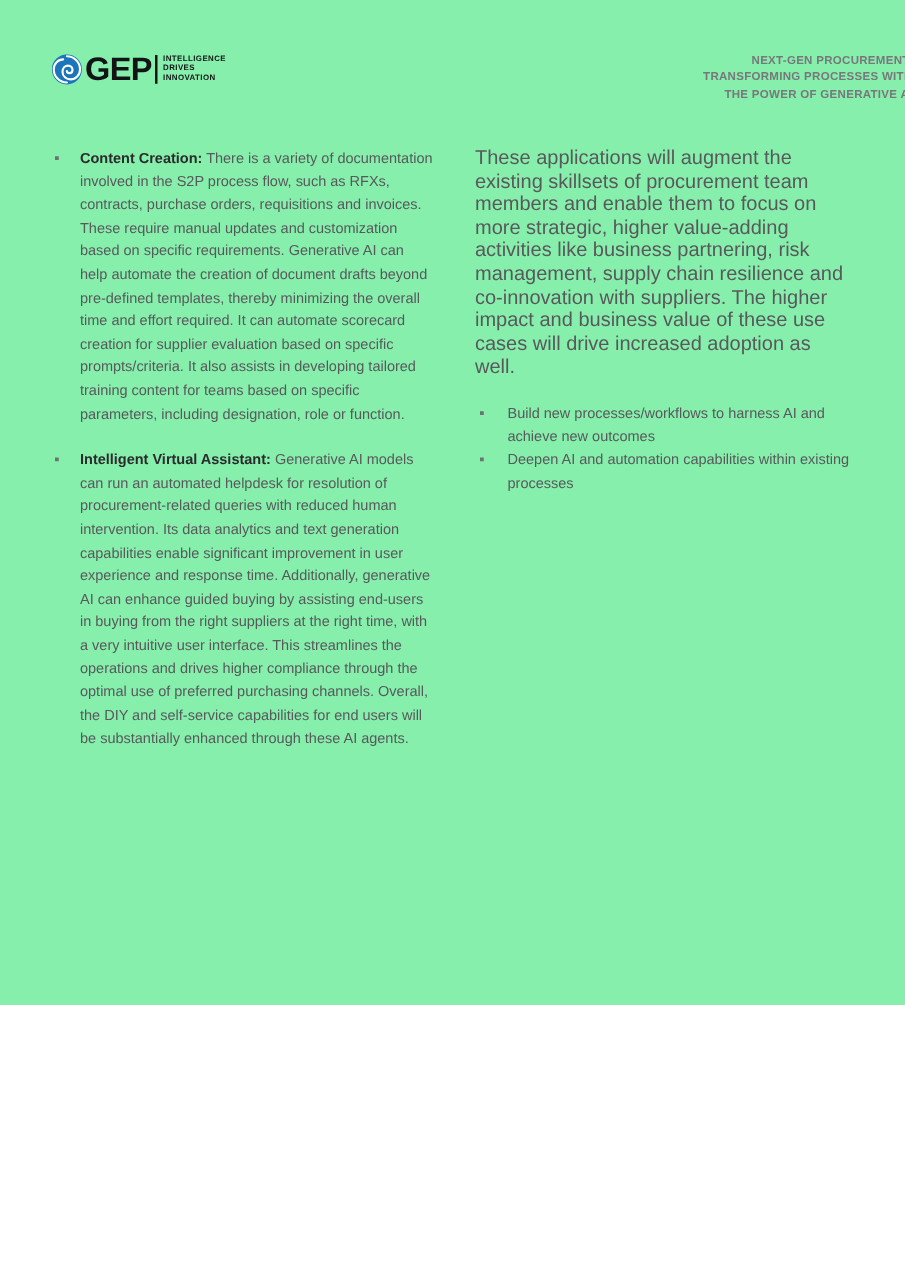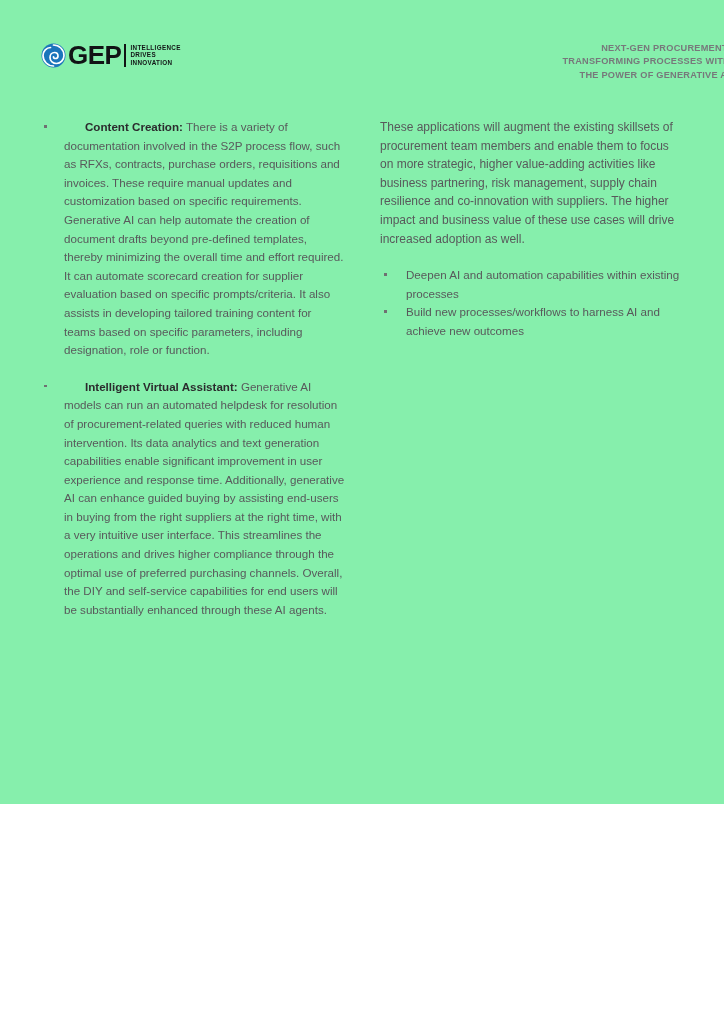--- a/index.html
+++ b/index.html
@@ -94,21 +94,21 @@
   }
   .col {
     position: absolute;
     top: 0;
   }
   .col-left  { left: 41px;  width: 305px; }
   .col-right { left: 380px; width: 302px; }
 
   .para {
     font-family: "Liberation Sans", sans-serif;
-    font-size: 12px;
+    font-size: 16px;
     line-height: 18.6px;
     color: #58595b;
     margin: 0 0 18px 0;
     text-align: left;
   }
   .para:last-child { margin-bottom: 0; }
 
   
   .bullet {
     position: relative;
@@ -127,21 +127,20 @@
   .bullet .btext {
     font-family: "Liberation Sans", sans-serif;
     font-size: 11.6px;
     line-height: 18.6px;
     color: #58595b;
     display: block;
   }
   .bullet .lead {
     font-weight: bold;
     color: #2b2b2d;
-    margin-left: 21px;
   }
 
   
   .bullet.sub { margin-bottom: 0; padding-left: 26px; }
   .bullet.sub .dot { left: 4px; }
   .sublist { margin: 0 0 18px 0; }
 
   
   .folio {
     position: absolute;
@@ -220,25 +219,25 @@
     </div>
 
     <div class="col col-right">
 
       <p class="para">These applications will augment the existing skillsets of procurement team members and enable them to focus on more strategic, higher value-adding activities like business partnering, risk management, supply chain resilience and co-innovation with suppliers. The higher impact and business value of these use cases will drive increased adoption as well.</p>
 
 
       <div class="sublist">
         <div class="bullet sub">
           <span class="dot"></span>
-          <span class="btext">Deepen AI and automation capabilities within existing processes</span>
+          <span class="btext">Build new processes/workflows to harness AI and achieve new outcomes</span>
         </div>
         <div class="bullet sub">
           <span class="dot"></span>
-          <span class="btext">Build new processes/workflows to harness AI and achieve new outcomes</span>
+          <span class="btext">Deepen AI and automation capabilities within existing processes</span>
         </div>
       </div>
 
 
     </div>
   </div>
 
   <div class="folio-shadow"></div>
   <div class="folio">
     <div class="folio-num">6</div>

